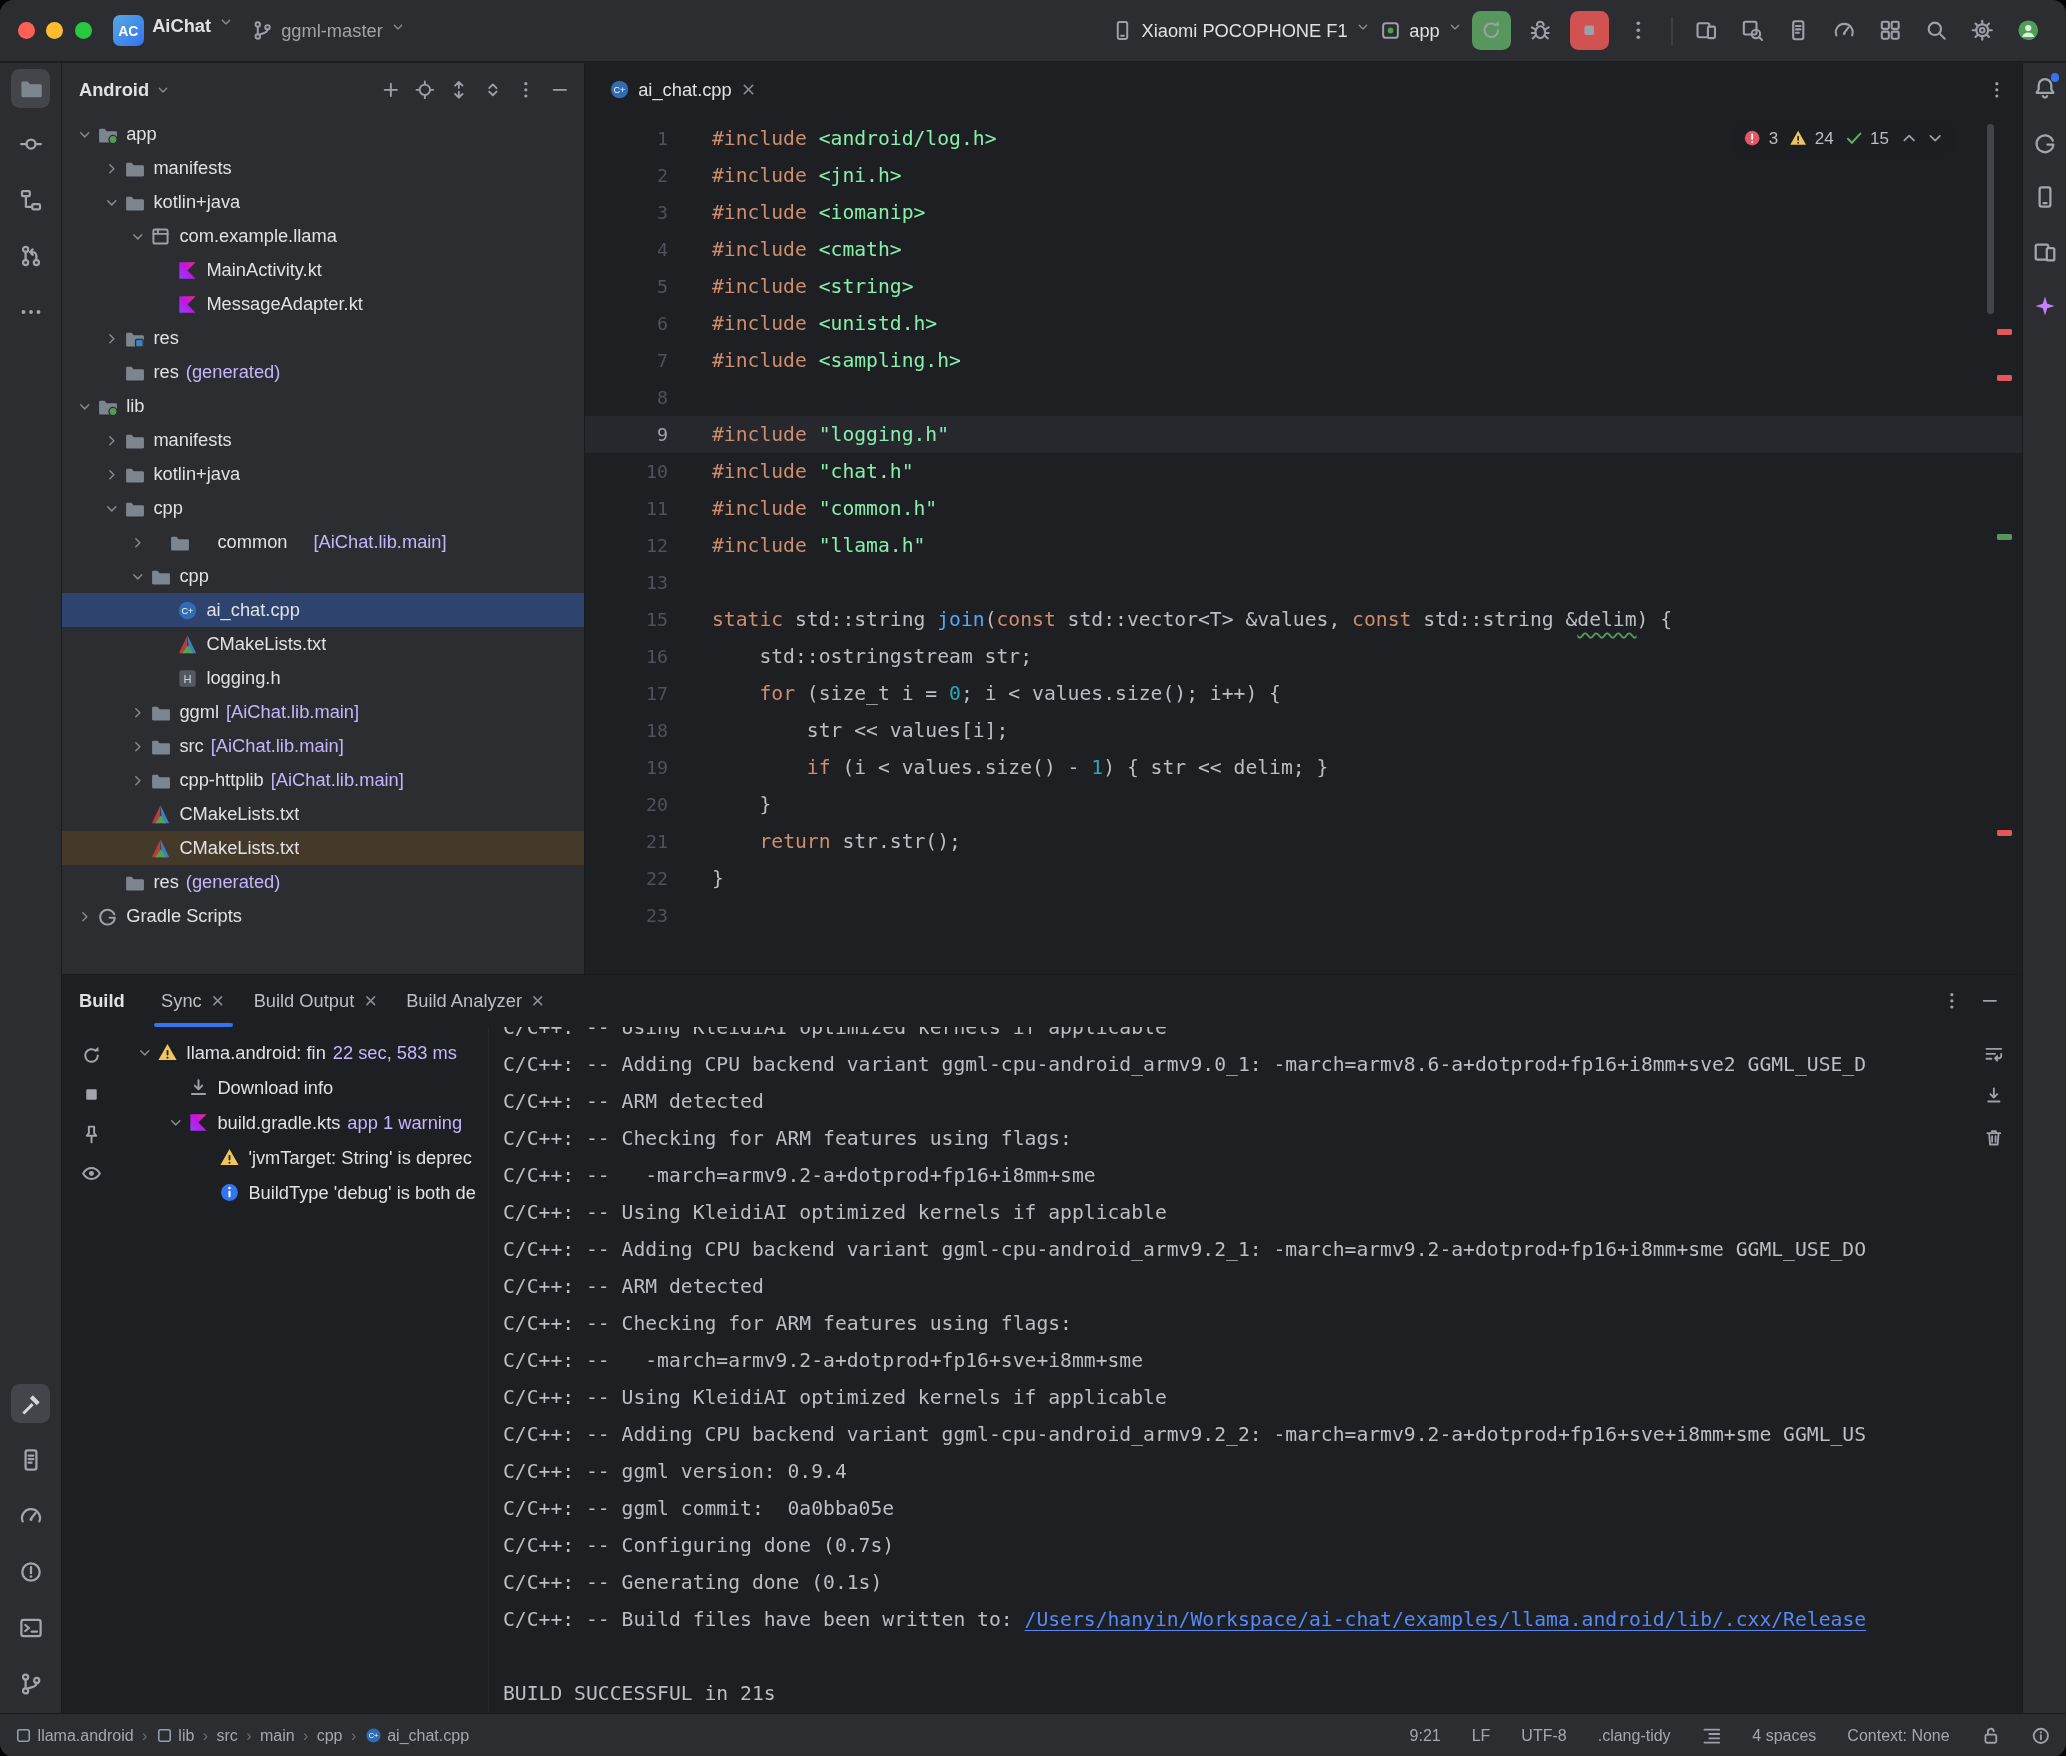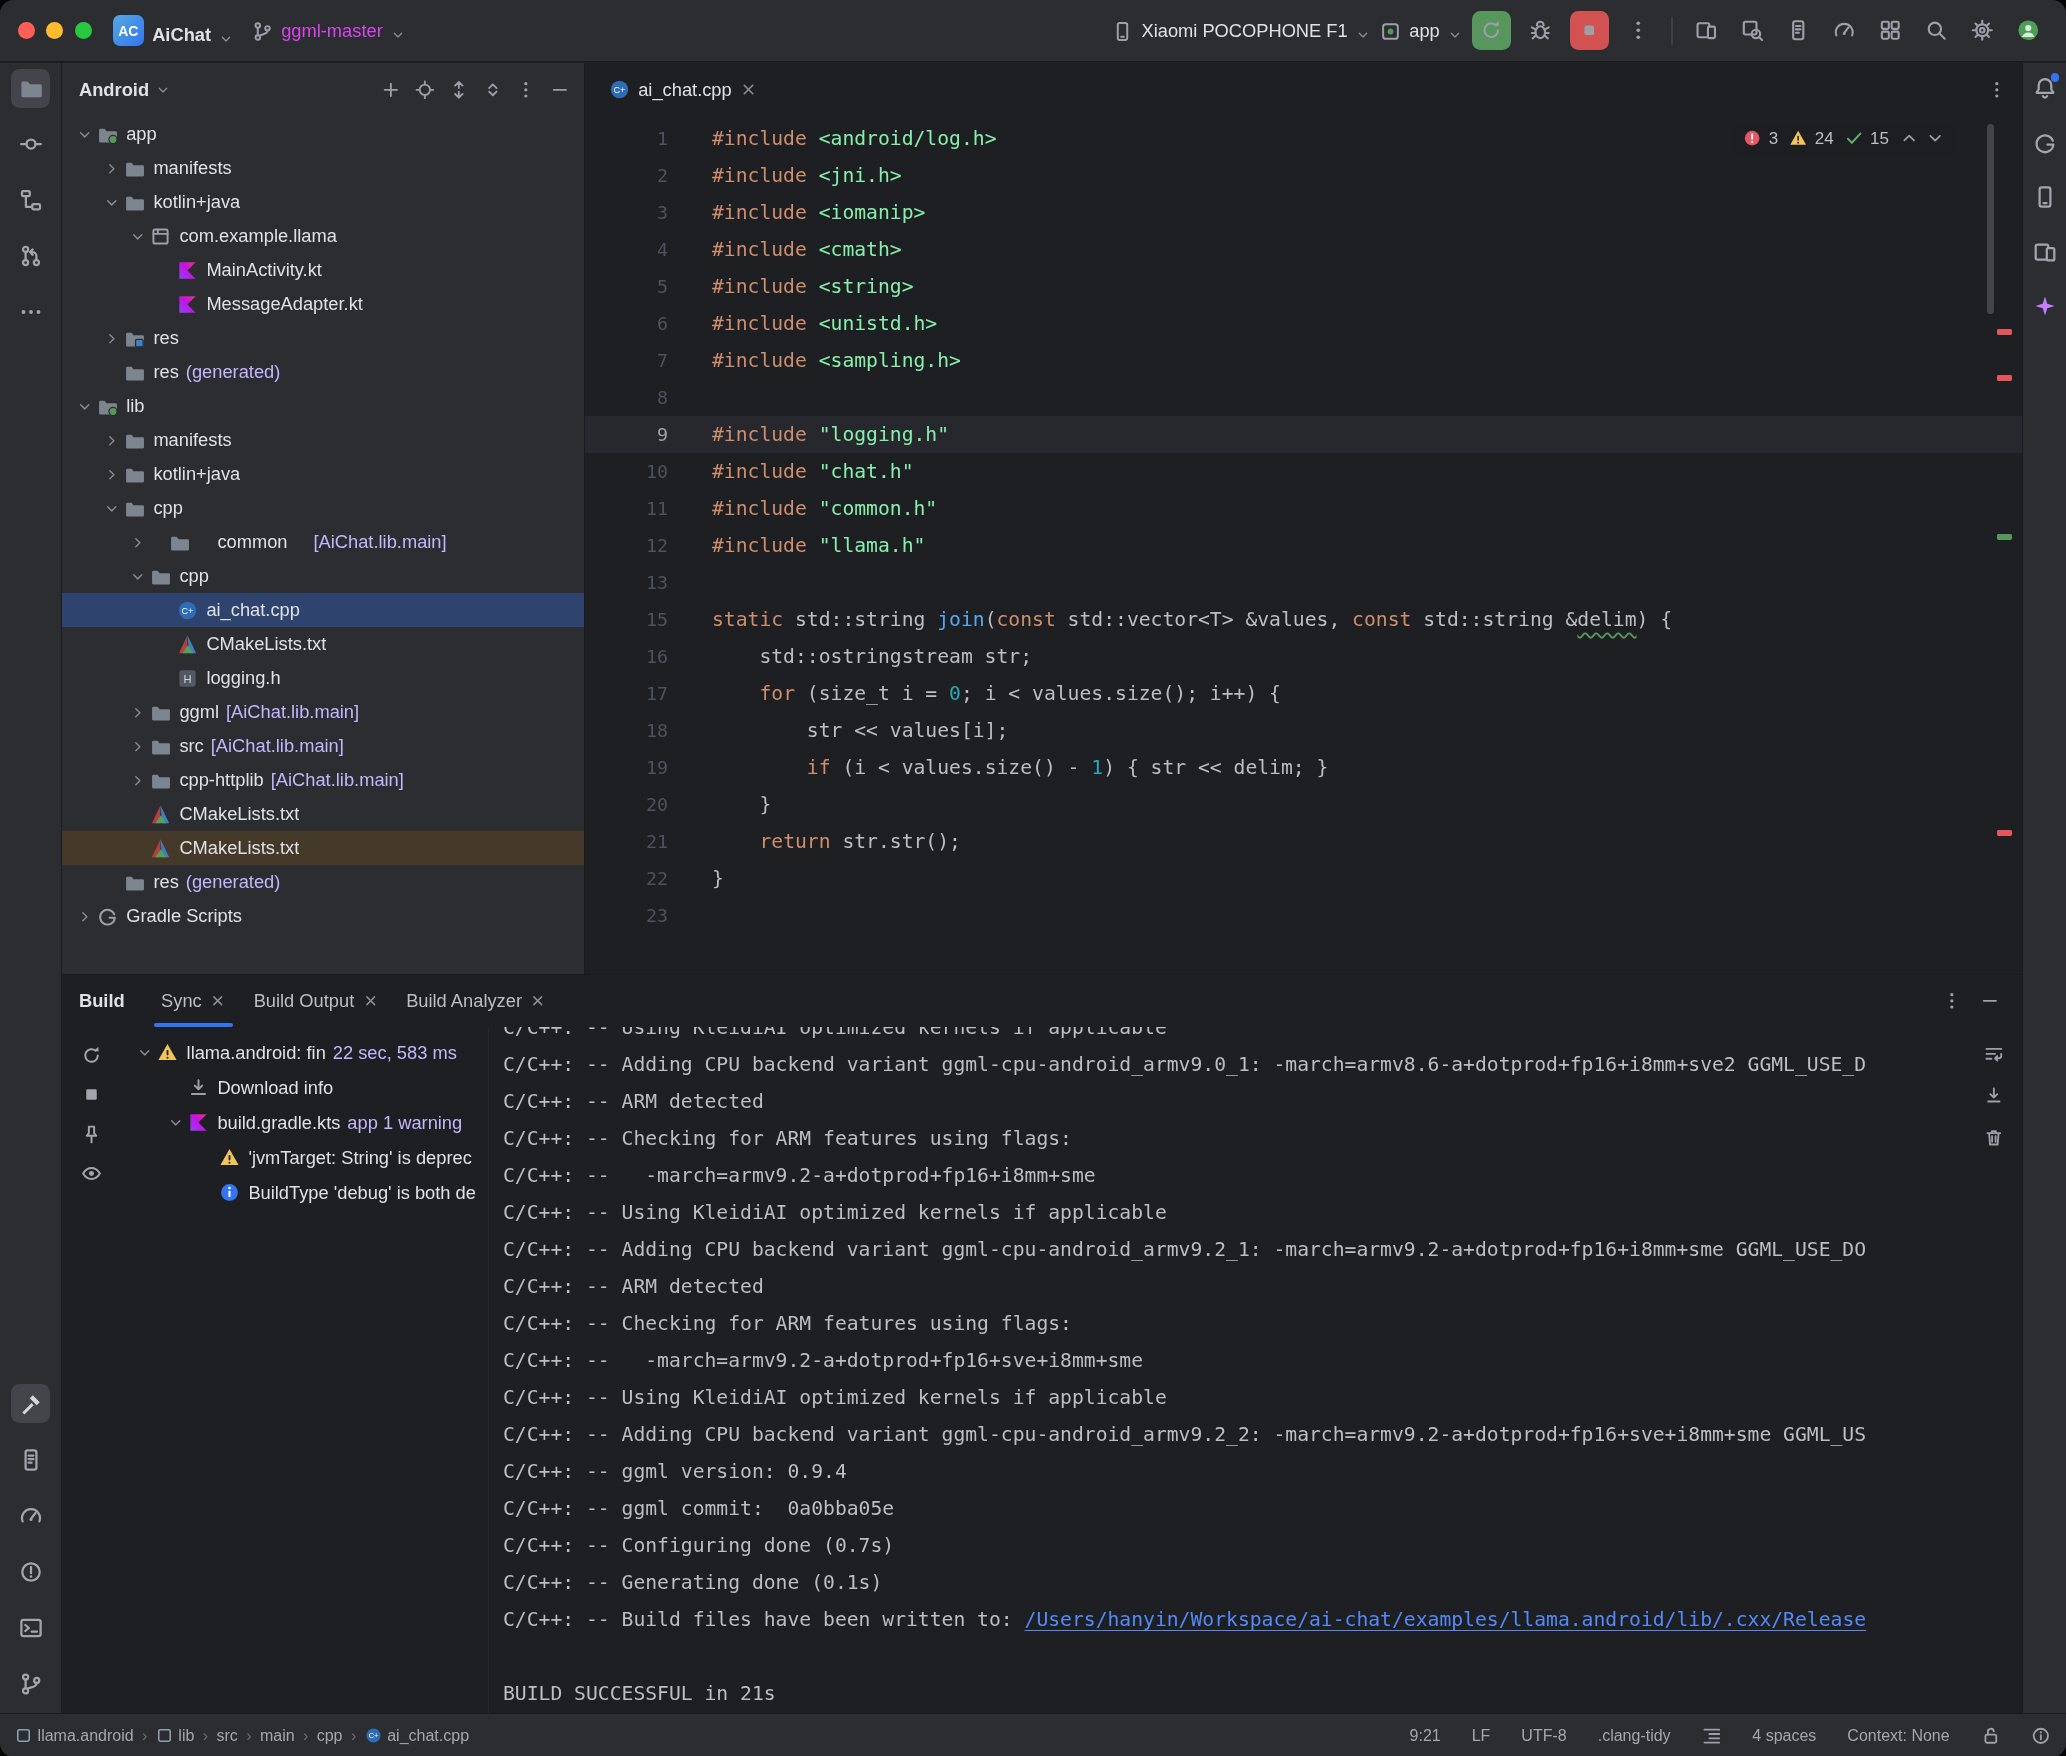--- a/index.html
+++ b/index.html
@@ -8,25 +8,25 @@
   font-family:"Liberation Sans","DejaVu Sans",sans-serif;font-size:18.3px;border-radius:14px;overflow:hidden}
 .icon{display:inline-flex;align-items:center;justify-content:center;color:#9da0a8;width:21px;height:21px;flex:none}
 .icon svg{width:100%;height:100%;display:block}
 
 
 .titlebar{position:absolute;top:0;left:0;right:0;height:62px;background:#2b2d30;display:flex;
   align-items:center;padding:0 18.3px;gap:18.3px;border-bottom:1.4px solid #1a1b1d;z-index:5}
 .lights{display:flex;gap:11.2px;margin-right:2.8px}
 .light{width:17px;height:17px;border-radius:50%;cursor:pointer}
 .light.red{background:#ff5f57}.light.yellow{background:#febc2e}.light.green{background:#28c840}
-.tb-widget{display:flex;align-items:flex-end;gap:8.4px;cursor:pointer;white-space:nowrap}
+.tb-widget{display:flex;align-items:flex-start;gap:8.4px;cursor:pointer;white-space:nowrap}
 .tb-logo{width:31px;height:31px;border-radius:7px;background:linear-gradient(135deg,#54a9e2,#3574f0);
   color:#fff;font-weight:700;font-size:14px;display:flex;align-items:center;justify-content:center}
 .tb-name{font-weight:600;color:#dfe1e5}
-.tb-sub{color:#d946ef}
+.tb-sub{color:#a3a3a3}
 .tb-chev{width:14px;height:14px;color:#8c8f96}
 .tb-right{margin-left:auto;display:flex;align-items:center;gap:9.8px}
 .tb-btn{width:39px;height:39px;border-radius:8.4px;display:flex;align-items:center;justify-content:center;
   border:none;background:transparent;color:#a8abb3;cursor:pointer;flex:none}
 .tb-btn .icon{width:22.5px;height:22.5px}
 .run-btn{background:#57965c;color:#fff}
 .stop-btn{background:#d25252;color:#541b1b}
 .tb-sep{width:1.4px;height:28px;background:#3d3f44;margin:0 4.2px}
 .tb-tools{display:flex;align-items:center;gap:7px}
 

